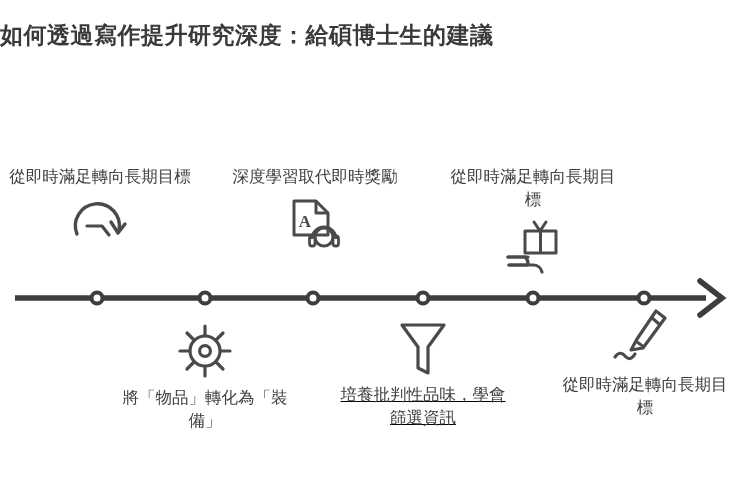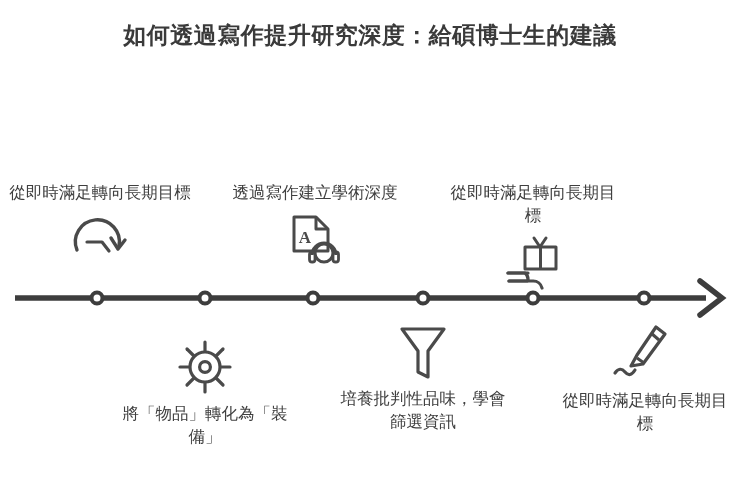--- a/index.html
+++ b/index.html
@@ -17,38 +17,36 @@
   #infographic {
     position: relative;
     width: 740px;
     height: 477px;
   }
   .title {
     position: absolute;
     top: 22px;
     left: 0;
     width: 740px;
-    text-align: center;
     font-size: 23px;
     font-weight: bold;
     color: #3a3a3a;
     letter-spacing: 0.5px;
     line-height: 1.2;
   }
   .timeline-axis {
     position: absolute;
     left: 0;
     top: 268px;
     width: 740px;
     height: 60px;
   }
   .item {
     position: absolute;
     text-align: center;
-    margin-top: 16px;
   }
   .item-label {
     font-size: 16.5px;
     color: #3f3f3f;
     line-height: 1.42;
     white-space: normal;
     word-break: break-all;
   }
   .item-icon {
     display: block;
@@ -117,35 +115,35 @@
           <line x1="41" y1="40" x2="48" y2="47"></line>
           <line x1="48" y1="11" x2="41" y2="18"></line>
           <line x1="19" y1="40" x2="12" y2="47"></line>
         </g>
       </svg>
     </div>
     <div class="item-label">將「物品」轉化為「裝備」</div>
   </div>
 
   <div class="item top" style="left:225px; top:165px; width:180px;">
-    <div class="item-label">透過寫作建立學術深度</div>
+    <div class="item-label">深度學習取代即時獎勵</div>
     <div class="item-icon">
       <svg width="62" height="58" viewBox="0 0 62 58">
         <path d="M10 7 h22 l12 12 v22 h-34 z" fill="none" stroke="#4a4a4a" stroke-width="3" stroke-linejoin="round"></path>
         <path d="M32 7 v12 h12" fill="none" stroke="#4a4a4a" stroke-width="3" stroke-linejoin="round"></path>
         <text x="21" y="33" font-family="'Liberation Serif', serif" font-size="17" font-weight="bold" fill="#4a4a4a" text-anchor="middle">A</text>
         <circle cx="40" cy="43" r="9" fill="none" stroke="#4a4a4a" stroke-width="3"></circle>
         <path d="M28 45 a12 12 0 0 1 24 0" fill="none" stroke="#4a4a4a" stroke-width="3"></path>
         <rect x="25.5" y="42" width="5.5" height="10" rx="2.6" fill="none" stroke="#4a4a4a" stroke-width="2.8"></rect>
         <rect x="49" y="42" width="5.5" height="10" rx="2.6" fill="none" stroke="#4a4a4a" stroke-width="2.8"></rect>
       </svg>
     </div>
   </div>
 
-  <div class="item bottom" style="left:333px; top:305px; width:180px;">
+  <div class="item bottom" style="left:333px; top:317px; width:180px;text-decoration:underline;">
     <div class="item-icon">
       <svg width="58" height="60" viewBox="0 0 58 60">
         <path d="M8 8 h42 l-16 22 v26 l-10 -5 v-21 z" fill="none" stroke="#4a4a4a" stroke-width="3.2" stroke-linejoin="round"></path>
       </svg>
     </div>
     <div class="item-label">培養批判性品味，學會篩選資訊</div>
   </div>
 
   <div class="item top" style="left:443px; top:165px; width:180px;">
     <div class="item-label">從即時滿足轉向長期目標</div>

